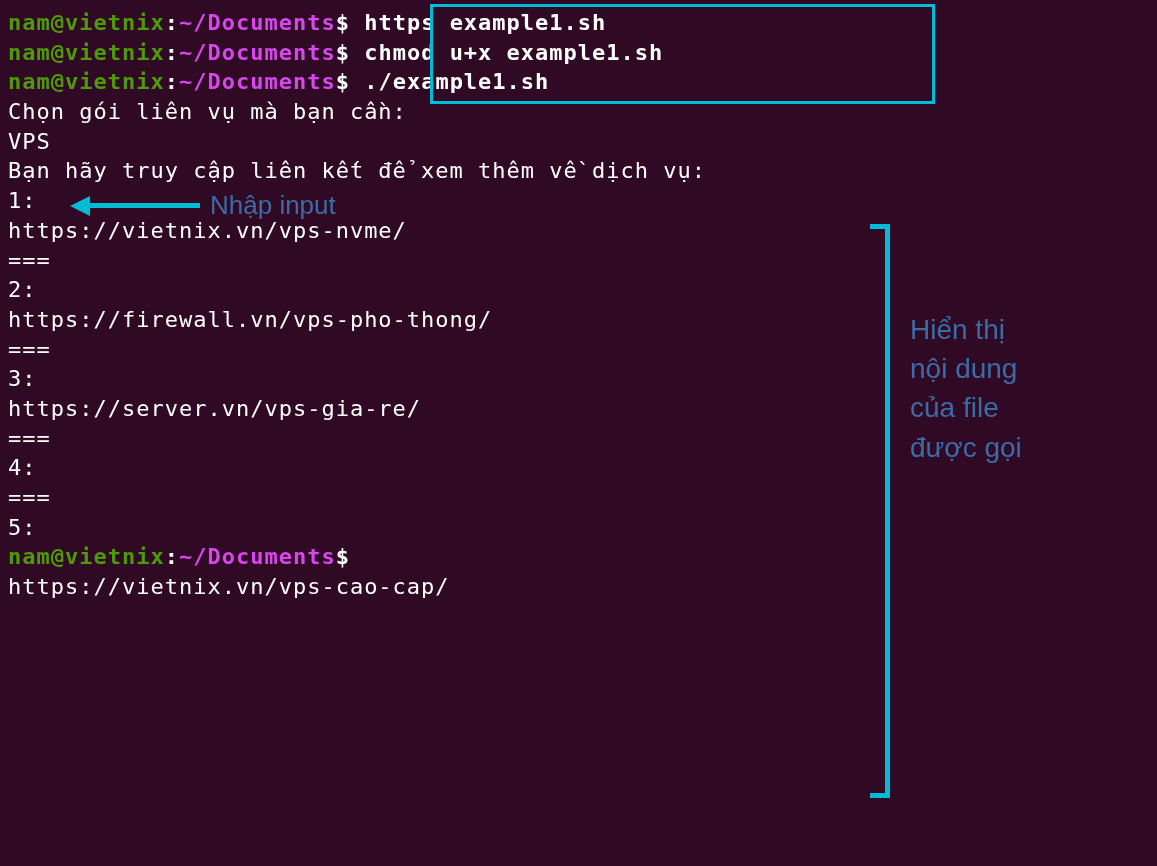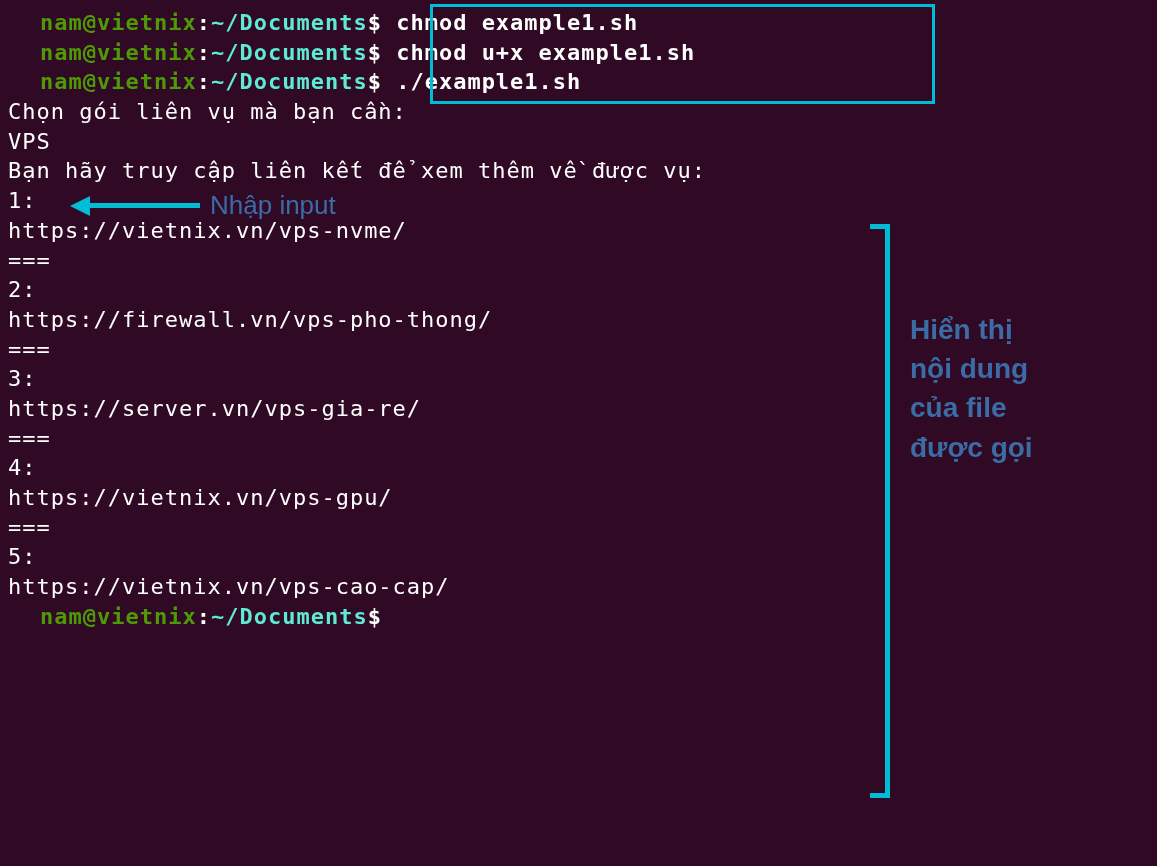--- a/index.html
+++ b/index.html
@@ -17,23 +17,23 @@
       width: 1157px;
       height: 866px;
       line-height: 1.35;
       letter-spacing: 1px;
       position: relative;
     }
     .line {
       white-space: pre;
       overflow: hidden;
     }
-    .user { color: #4e9a06; font-weight: bold; margin-left: 32px; }
+    .user { color: #4e9a06; font-weight: bold; }
     .colon { color: #ffffff; font-weight: bold; }
-    .path { color: #5eead4; font-weight: bold; }
+    .path { color: #d946ef; font-weight: bold; }
     .dollar { color: #ffffff; }
     .cmd { color: #ffffff; }
     .output { color: #ffffff; font-weight: normal; }
     
     .highlight-box {
       position: absolute;
       border: 3px solid #00bcd4;
       top: 4px;
       left: 430px;
       width: 505px;
@@ -79,57 +79,56 @@
       width: 20px;
       height: 574px;
     }
     
     .bracket-label {
       position: absolute;
       top: 310px;
       left: 910px;
       color: #3b6ca6;
       font-family: 'Segoe UI', Arial, sans-serif;
-      font-weight: bold;
+      font-weight: normal;
       font-size: 28px;
       letter-spacing: 0;
       line-height: 1.4;
     }
   </style>
 </head>
 <body>
 
 <div>
-  <div class="line"><span class="user">nam@vietnix</span><span class="colon">:</span><span class="path">~/Documents</span><span class="dollar">$</span> <span class="cmd">chmod example1.sh</span></div>
+  <div class="line"><span class="user">nam@vietnix</span><span class="colon">:</span><span class="path">~/Documents</span><span class="dollar">$</span> <span class="cmd">https example1.sh</span></div>
   <div class="line"><span class="user">nam@vietnix</span><span class="colon">:</span><span class="path">~/Documents</span><span class="dollar">$</span> <span class="cmd">chmod u+x example1.sh</span></div>
   <div class="line"><span class="user">nam@vietnix</span><span class="colon">:</span><span class="path">~/Documents</span><span class="dollar">$</span> <span class="cmd">./example1.sh</span></div>
   <div class="line output">Chọn gói liên vụ mà bạn cần:</div>
   <div class="line output">VPS</div>
-  <div class="line output">Bạn hãy truy cập liên kết để xem thêm về được vụ:</div>
+  <div class="line output">Bạn hãy truy cập liên kết để xem thêm về dịch vụ:</div>
 
   <div class="line output">1:</div>
   <div class="line output">https://vietnix.vn/vps-nvme/</div>
   <div class="line output">===</div>
 
   <div class="line output">2:</div>
   <div class="line output">https://firewall.vn/vps-pho-thong/</div>
   <div class="line output">===</div>
 
   <div class="line output">3:</div>
   <div class="line output">https://server.vn/vps-gia-re/</div>
   <div class="line output">===</div>
 
   <div class="line output">4:</div>
-  <div class="line output">https://vietnix.vn/vps-gpu/</div>
   <div class="line output">===</div>
 
   <div class="line output">5:</div>
+  <div class="line"><span class="user">nam@vietnix</span><span class="colon">:</span><span class="path">~/Documents</span><span class="dollar">$</span></div>
+
   <div class="line output">https://vietnix.vn/vps-cao-cap/</div>
-
-  <div class="line"><span class="user">nam@vietnix</span><span class="colon">:</span><span class="path">~/Documents</span><span class="dollar">$</span></div>
 </div>
 
 <div class="highlight-box"></div>
 
 <div class="arrow-container">
   <div class="arrow-head"></div>
   <div class="arrow-line"></div>
   <span class="arrow-label">Nhập input</span>
 </div>
 

